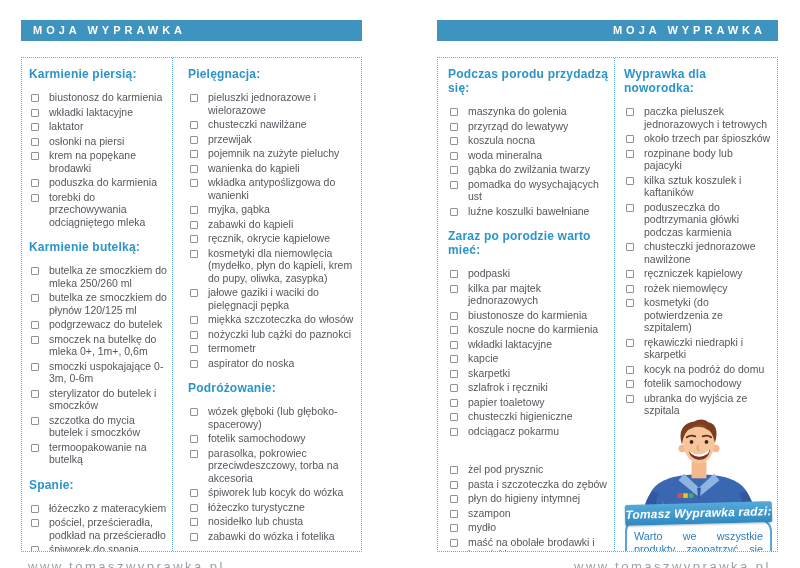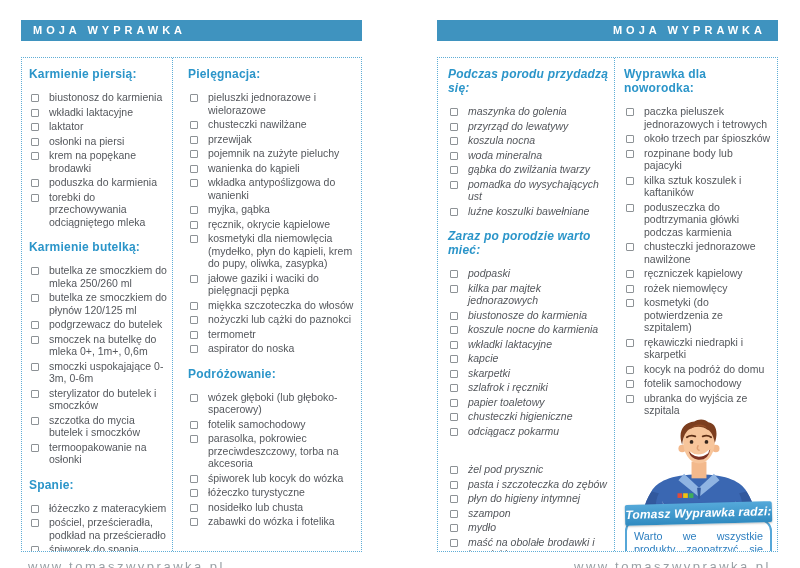--- a/index.html
+++ b/index.html
@@ -20,21 +20,21 @@
   .page.right .bar{text-align:right;}
 
   .box{
     margin-top:16px;height:495px;border:1px dotted #5fadd6;
     display:flex;box-sizing:border-box;background:#fff;
   }
   .col{box-sizing:border-box;padding:7px 5px 4px 7px;overflow:hidden;}
   .col.first{border-right:1px dotted #5fadd6;}
   .page.left  .col.first{width:151px;}
   .page.left  .col.second{flex:1;padding-left:15px;padding-right:4px;}
-  .page.right .col.first{width:177px;padding-left:10px;font-style:italic;}
+  .page.right .col.first{width:177px;padding-left:10px;}
   .page.right .col.second{flex:1;padding-left:9px;padding-right:4px;}
 
   .section{margin-top:12px;}
   .section:first-child{margin-top:2px;}
   .section-title{
     color:#2b95c9;font-weight:bold;font-size:12px;
     margin:0 0 10px 0;letter-spacing:.2px;
   }
   .item{display:flex;margin-bottom:2px;}
   .item.gap-top{margin-top:26px;}
@@ -137,21 +137,21 @@
             <div class="item">
               <span class="cb"></span>
               <span class="item-text">sterylizator do butelek i smoczków</span>
             </div>
             <div class="item">
               <span class="cb"></span>
               <span class="item-text">szczotka do mycia butelek i smoczków</span>
             </div>
             <div class="item">
               <span class="cb"></span>
-              <span class="item-text">termoopakowanie na osłonki</span>
+              <span class="item-text">termoopakowanie na butelką</span>
             </div>
           </div>
           <div class="section">
             <div class="section-title">Spanie:</div>
             <div class="item">
               <span class="cb"></span>
               <span class="item-text">łóżeczko z materacykiem</span>
             </div>
             <div class="item">
               <span class="cb"></span>
@@ -188,20 +188,24 @@
               <span class="cb"></span>
               <span class="item-text">wanienka do kąpieli</span>
             </div>
             <div class="item">
               <span class="cb"></span>
               <span class="item-text">wkładka antypoślizgowa do wanienki</span>
             </div>
             <div class="item">
               <span class="cb"></span>
               <span class="item-text">myjka, gąbka</span>
+            </div>
+            <div class="item">
+              <span class="cb"></span>
+              <span class="item-text">zabawki do kąpieli</span>
             </div>
             <div class="item">
               <span class="cb"></span>
               <span class="item-text">ręcznik, okrycie kąpielowe</span>
             </div>
             <div class="item">
               <span class="cb"></span>
               <span class="item-text">kosmetyki dla niemowlęcia (mydełko, płyn do kąpieli, krem do pupy, oliwka, zasypka)</span>
             </div>
             <div class="item">

